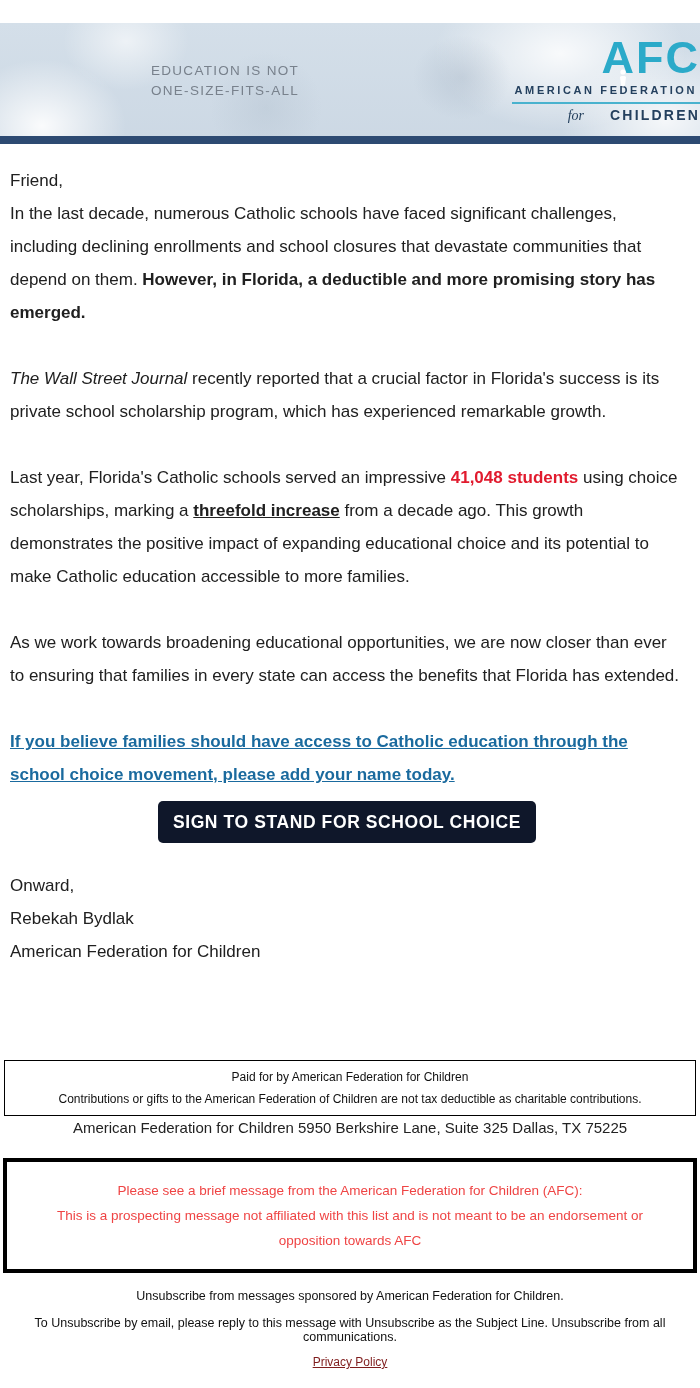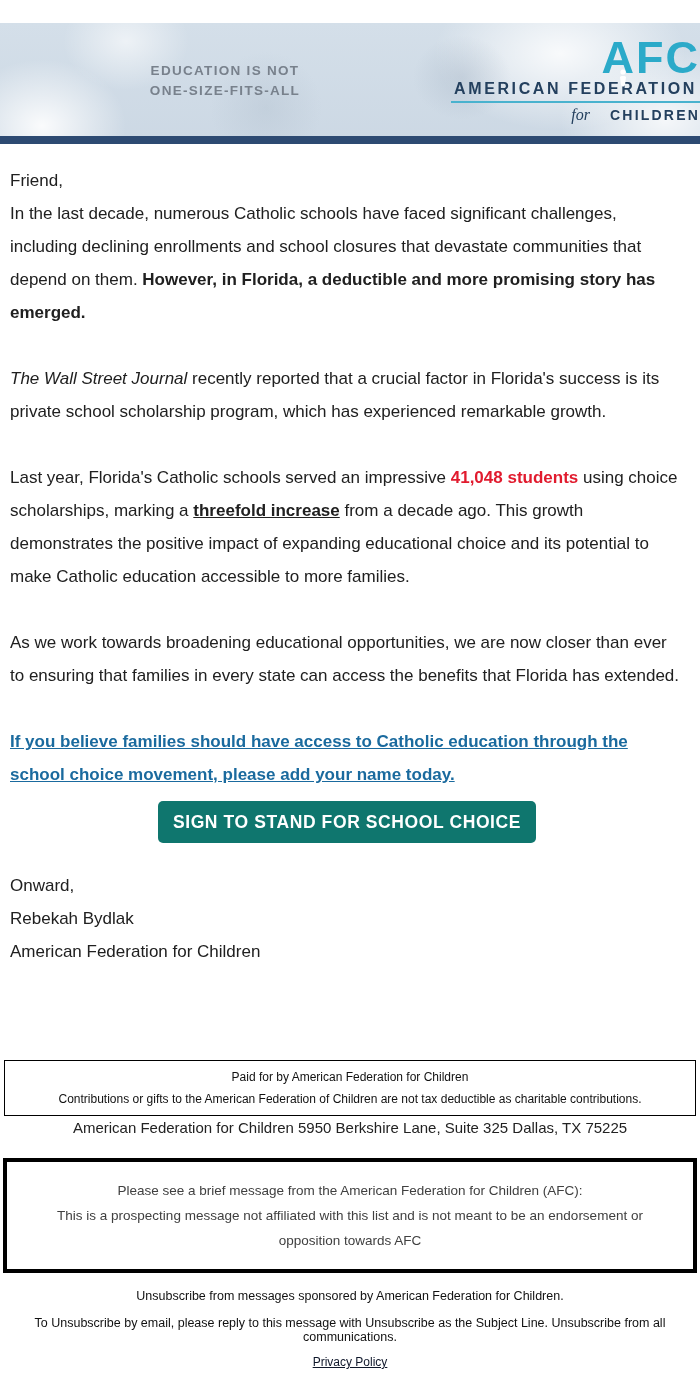--- a/index.html
+++ b/index.html
@@ -22,83 +22,83 @@
       radial-gradient(ellipse 180px 110px at 80% 25%, rgba(255,255,255,0.85), rgba(255,255,255,0) 70%),
       radial-gradient(ellipse 150px 100px at 95% 80%, rgba(255,255,255,0.8), rgba(255,255,255,0) 70%),
       radial-gradient(ellipse 80px 80px at 38% 70%, rgba(170,185,200,0.30), rgba(170,185,200,0) 70%),
       linear-gradient(#d4dfe9, #ccd8e4);
   }
   .banner-bar {
     position:absolute; left:0; right:0; bottom:0; height:8px; background:#2d4a72;
   }
   .tagline {
     flex:1; text-align:center;
-    font-size:13.5px; font-weight:bold; letter-spacing:1.3px;
+    font-size:13.5px; font-weight:normal; letter-spacing:1.3px;
     color:#78818c; line-height:20px;
     padding-bottom:6px;
   }
   .logo { width:250px; text-align:right; position:relative; padding-bottom:8px; }
   .logo-afc {
     position:relative; display:inline-block;
     font-size:45px; font-weight:bold; letter-spacing:2px;
     color:#2baac9; line-height:44px;
   }
   .a-figure { position:absolute; left:15px; top:16px; width:12px; height:20px; }
   .logo-line1 {
     display:inline-block;
-    font-size:16px; font-weight:bold; letter-spacing:2.6px;
+    font-size:11px; font-weight:bold; letter-spacing:2.6px;
     color:#24405e; line-height:18px;
     border-bottom:2px solid #49b2ce; padding:0 3px 3px 3px;
   }
   .logo-line2 { margin-top:3px; font-size:14px; font-weight:bold; letter-spacing:2.2px; color:#24405e; }
   .logo-for {
     font-family:"Liberation Serif", serif; font-style:italic; font-weight:normal;
-    font-size:16px; letter-spacing:0; color:#24405e; margin-right:14px;
+    font-size:14px; letter-spacing:0; color:#24405e; margin-right:20px;
   }
 
   
   .content { padding:20px 16px 0 10px; font-size:17px; line-height:33px; }
   .content p { margin:0 0 33px 0; }
   .content p.salutation { margin:0; }
   .content p.cta-paragraph { margin-bottom:10px; }
   .italic { font-style:italic;margin-top:20px; }
   .red-bold { color:#e11b2e; font-weight:bold; }
   .bold-underline { font-weight:bold; text-decoration:underline; }
   .cta-link { color:#1a6a9e; font-weight:bold; text-decoration:underline; cursor:pointer; }
 
   .btn-wrap { text-align:center; margin:0 0 26px 0; }
   .cta-button {
     display:inline-block; width:378px; height:42px;
-    background:#0f766e; color:#ffffff; border:none; border-radius:5px;
+    background:#0f172a; color:#ffffff; border:none; border-radius:5px;
     font-family:"Liberation Sans", sans-serif;
     font-size:17.5px; font-weight:bold; letter-spacing:0.6px;
     line-height:42px; text-align:center; cursor:pointer;
   }
 
   .signature div { line-height:33px; }
 
   
   .footer { text-align:center; }
   .paid-box {
     width:692px; margin:92px auto 0 auto;
     border:1px solid #000000;
     font-size:12px; line-height:22px; padding:5px 4px;
     color:#111;
   }
   .address { margin-top:3px; font-size:15px; color:#222; }
   .notice-box {
     width:694px; margin:22px auto 0 auto;
     border:4px solid #000000;
     font-size:13.5px; line-height:25px; padding:16px 22px;
-    color:#404040;
+    color:#ef4444;
   }
   .unsub1 { margin-top:16px; font-size:12.5px; color:#111; }
   .unsub2 { margin-top:13px; font-size:12.5px; color:#111; }
   .privacy { margin-top:11px; font-size:12px; }
-  .privacy a { color:#0f172a; text-decoration:underline; cursor:pointer; }
+  .privacy a { color:#7f1d1d; text-decoration:underline; cursor:pointer; }
 </style>
 </head>
 <body>
 
 <div class="top-strip"></div>
 
 <div class="banner">
   <div class="tagline">
     <div>EDUCATION IS NOT</div>
     <div>ONE-SIZE-FITS-ALL</div>

